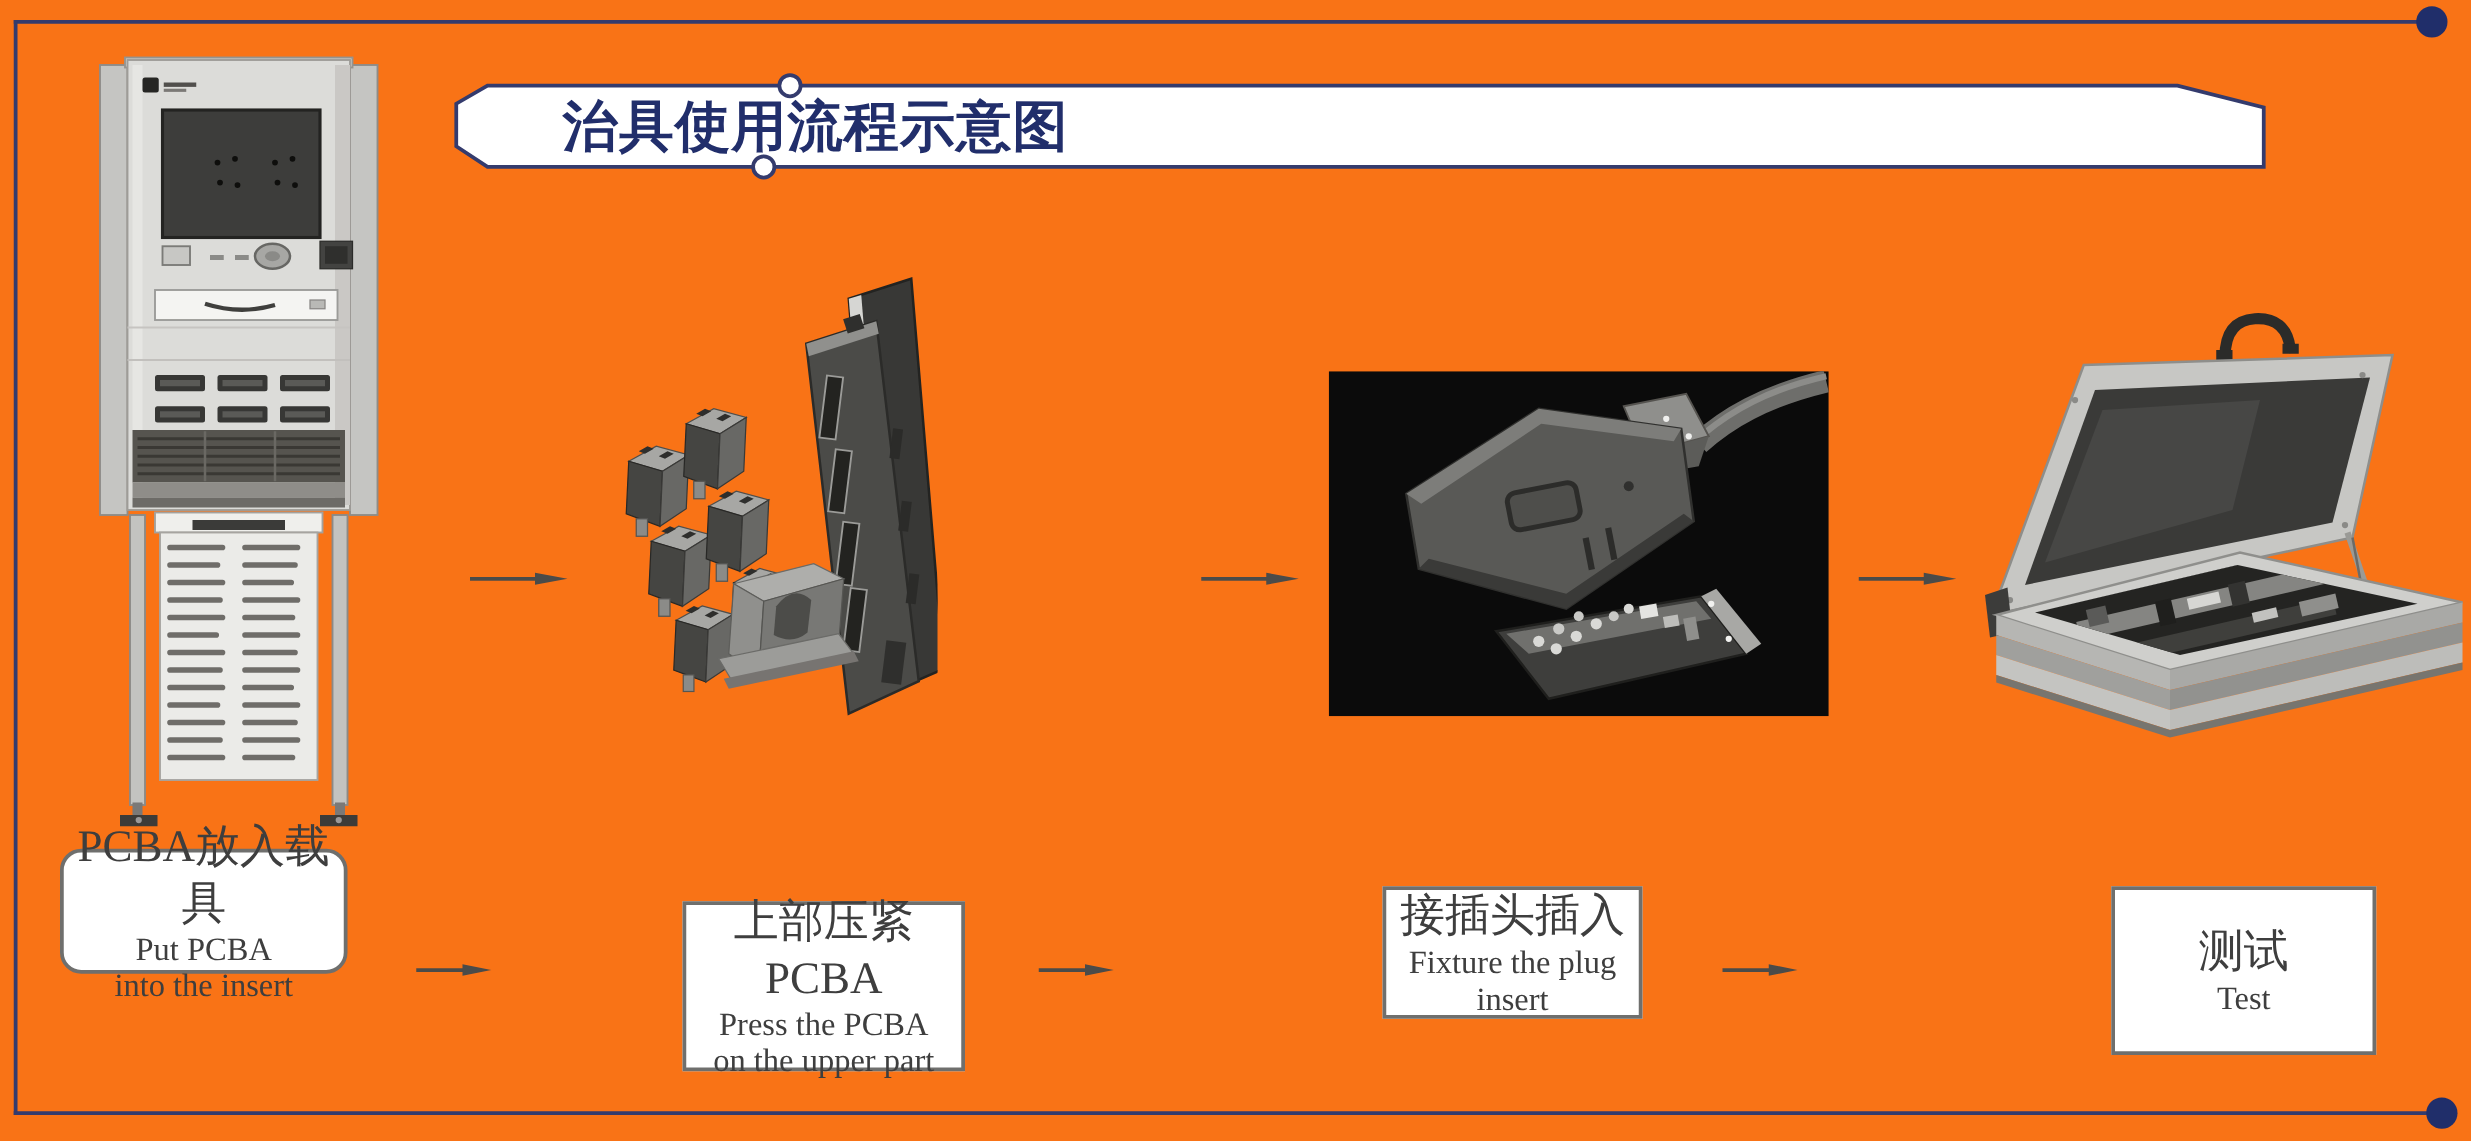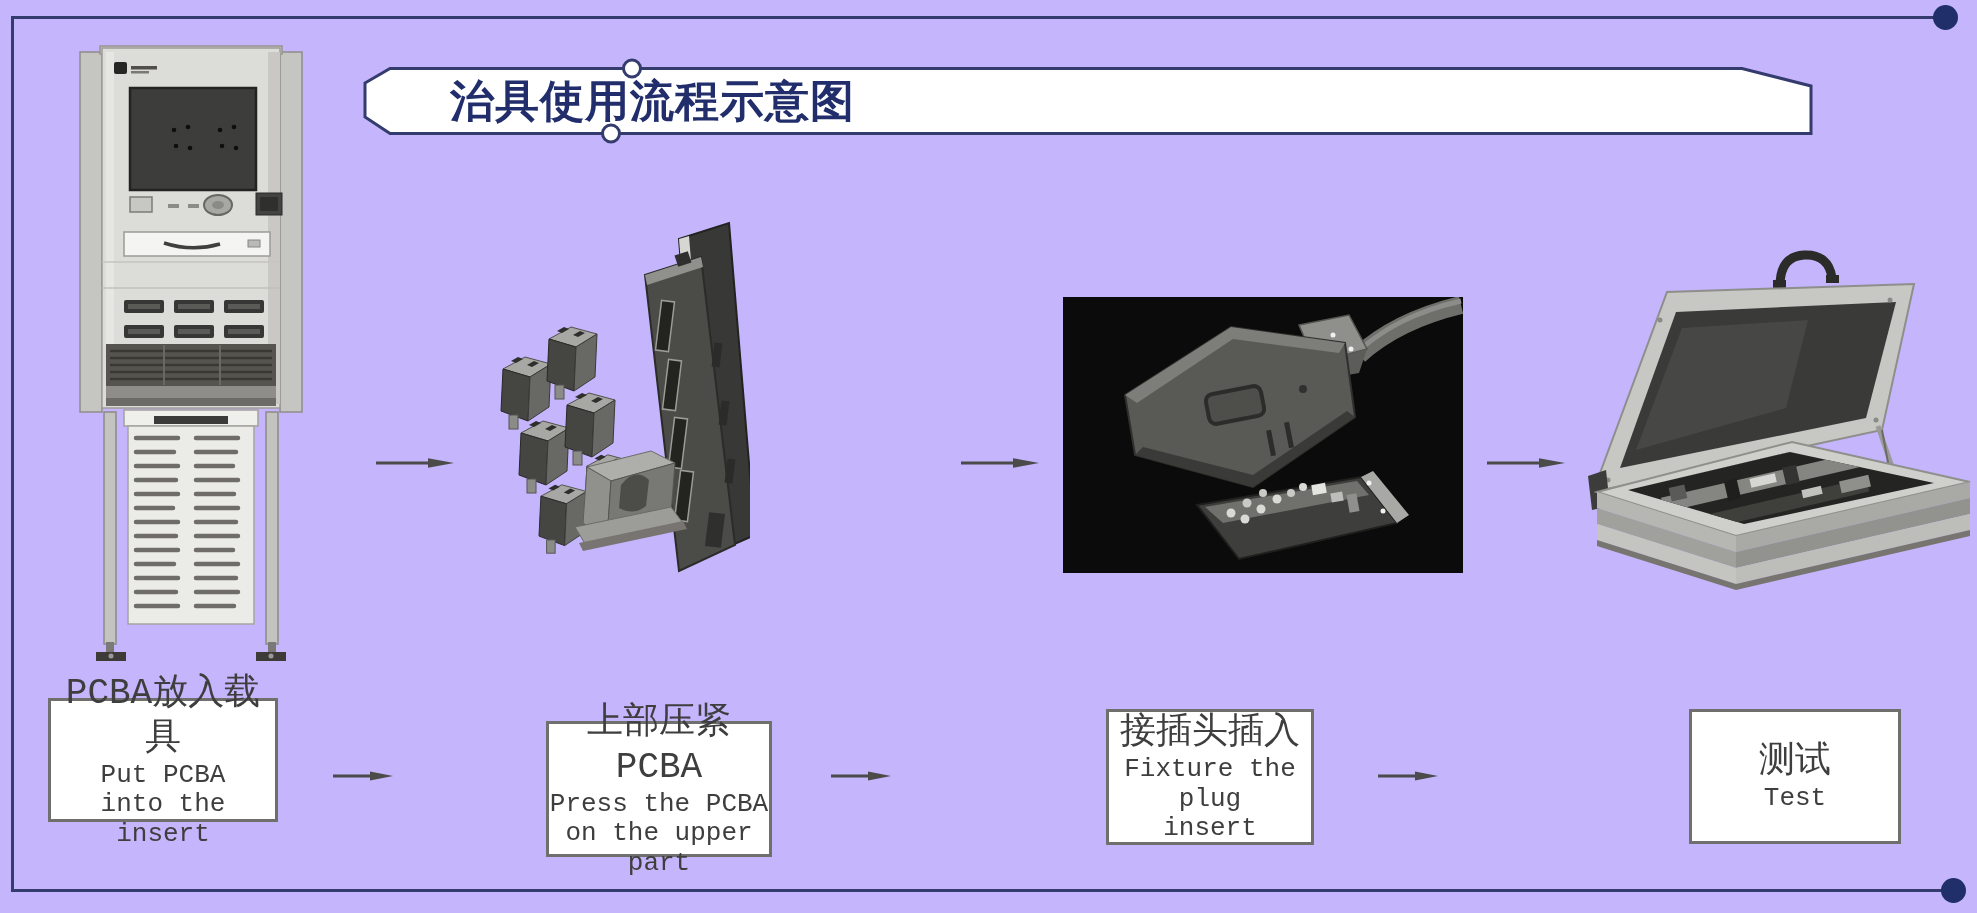--- a/index.html
+++ b/index.html
@@ -1,17 +1,17 @@
 <!DOCTYPE html>
 <html><head>
 <meta charset="utf-8">
 <style>
   html,body{margin:0;padding:0;background:#ffffff;}
-  .stage{position:relative;width:1977px;height:913px;background:#c4b5fd;overflow:hidden;
-         font-family:Liberation Mono, monospace;}
+  .stage{position:relative;width:1977px;height:913px;background:#f97316;overflow:hidden;
+         font-family:Liberation Serif, serif;}
   
   .frame-top{position:absolute;left:11px;top:16px;width:1936px;height:3px;background:#343b6d;}
   .frame-left{position:absolute;left:11px;top:16px;width:3px;height:876px;background:#343b6d;}
   .frame-bottom{position:absolute;left:11px;top:889px;width:1943px;height:3px;background:#343b6d;}
   .frame-dot{position:absolute;width:25px;height:25px;border-radius:50%;background:#202e6a;}
   .dot-tr{left:1933px;top:5px;}
   .dot-br{left:1941px;top:878px;}
   
   .banner{position:absolute;left:362px;top:55px;width:1452px;height:92px;}
   .banner svg{position:absolute;left:0;top:0;overflow:visible;}
@@ -279,31 +279,31 @@
   </svg>
   <svg class="arrow" style="left:960px;top:455px;" width="80" height="16" viewBox="0 0 80 16">
     <line x1="1" y1="8" x2="55" y2="8"></line>
       <polygon points="53,3.2 79,8 53,12.8"></polygon>
   </svg>
   <svg class="arrow" style="left:1486px;top:455px;" width="80" height="16" viewBox="0 0 80 16">
     <line x1="1" y1="8" x2="55" y2="8"></line>
       <polygon points="53,3.2 79,8 53,12.8"></polygon>
   </svg>
 
-  <div class="label-box" style="left:48px;top:698px;width:230px;height:124px;">
+  <div class="label-box" style="left:48px;top:679px;width:230px;height:100px;border-radius:17px;">
     <div class="label-zh">PCBA放入载具</div>
     <div class="label-en">Put PCBA</div>
     <div class="label-en">into the insert</div>
   </div>
   <div class="label-box" style="left:546px;top:721px;width:226px;height:136px;">
     <div class="label-zh">上部压紧PCBA</div>
     <div class="label-en">Press the PCBA</div>
     <div class="label-en">on the upper part</div>
   </div>
-  <div class="label-box" style="left:1106px;top:709px;width:208px;height:136px;">
+  <div class="label-box" style="left:1106px;top:709px;width:208px;height:106px;">
     <div class="label-zh">接插头插入</div>
     <div class="label-en">Fixture the plug</div>
     <div class="label-en">insert</div>
   </div>
   <div class="label-box" style="left:1689px;top:709px;width:212px;height:135px;">
     <div class="label-zh">测试</div>
     <div class="label-en">Test</div>
   </div>
 
   <svg class="arrow" style="left:332px;top:768px;" width="62" height="16" viewBox="0 0 62 16">

